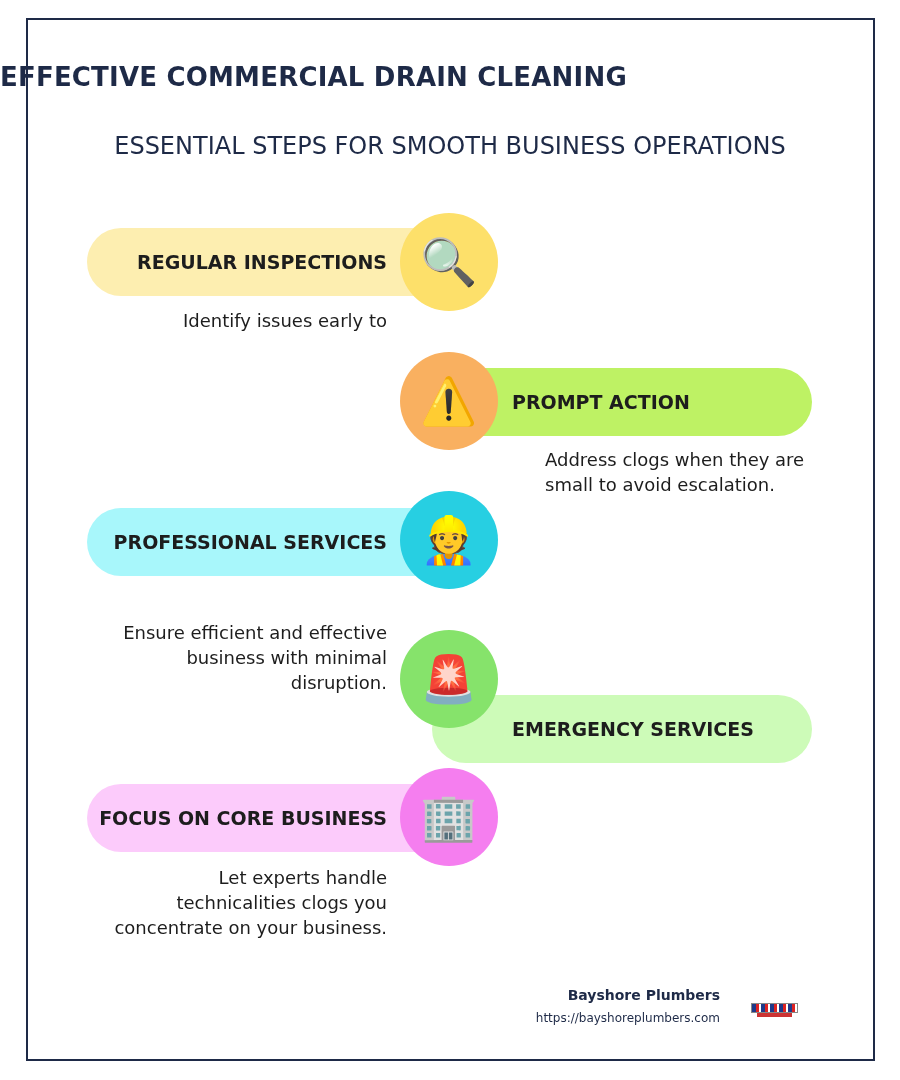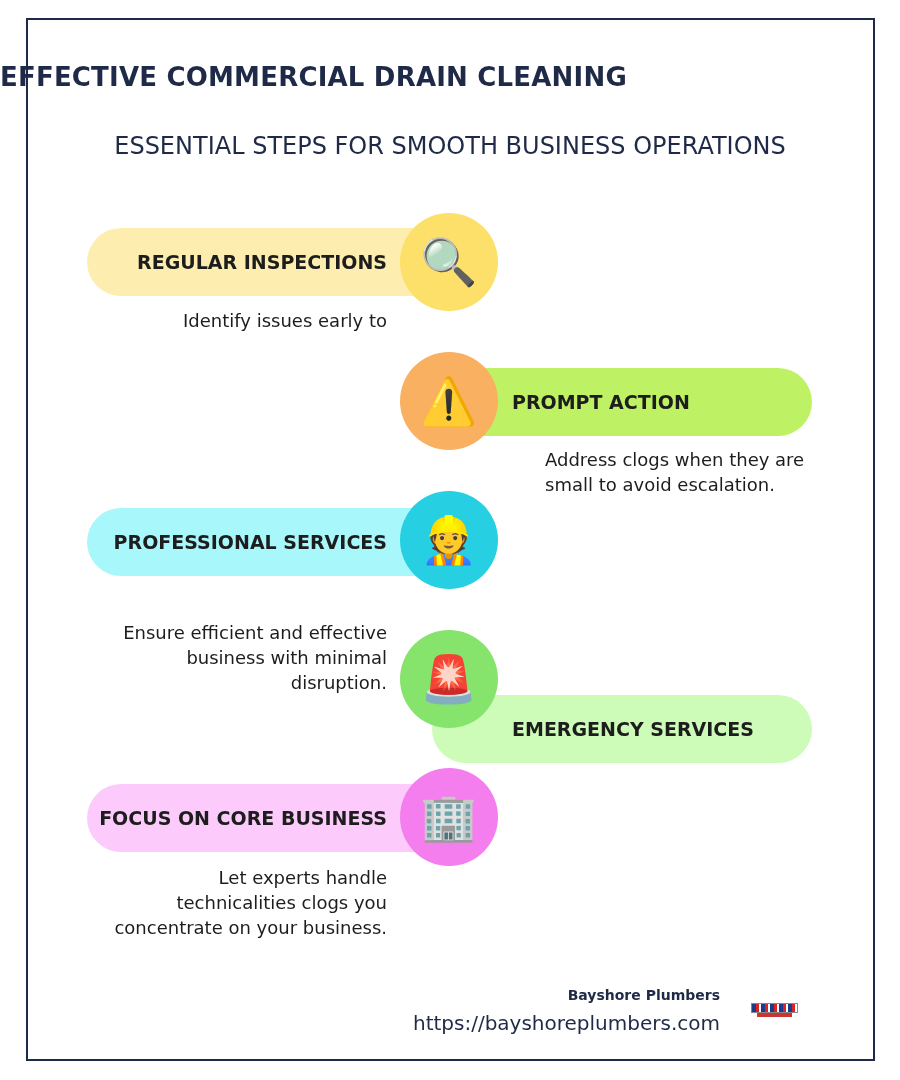--- a/index.html
+++ b/index.html
@@ -11,21 +11,21 @@
   .pill-left { left:87px; width:380px; }
   .pill-right { left:432px; width:380px; }
   .pill-label { position:absolute; top:0; height:68px; line-height:68px; font-size:19px; font-weight:bold; color:#1d1d1d; white-space:nowrap; }
   .pill-left .pill-label { right:80px; text-align:left; }
   .pill-right .pill-label { left:80px; }
   .circle { position:absolute; width:98px; height:98px; border-radius:50%; display:flex; align-items:center; justify-content:center; font-size:46px; }
   .desc { position:absolute; font-size:18px; line-height:25px; color:#1d1d1d; }
   .desc-left { right:513px; text-align:right; width:320px; }
   .desc-right { left:513px; text-align:left; width:320px; }
   .footer-name { position:absolute; right:180px; top:987px; font-size:14px; font-weight:bold; color:#1e2a47; }
-  .footer-url { position:absolute; right:180px; top:1011px; font-size:20px; color:#1e2a47; }
+  .footer-url { position:absolute; right:180px; top:1011px; font-size:12px; color:#1e2a47; }
   .logo { position:absolute; left:751px; top:1000px; width:47px; height:18px; }
   .logo .bar { position:absolute; left:0; top:3px; width:47px; height:10px; background:repeating-linear-gradient(90deg,#1e3a8a 0 4px,#d22 4px 7px,#fff 7px 9px); border:1px solid #888; box-sizing:border-box; }
   .logo .base { position:absolute; left:6px; top:13px; width:35px; height:4px; background:#c33; }
 </style>
 </head>
 <body>
 
 <div class="frame"></div>
 
 <div class="title">EFFECTIVE COMMERCIAL DRAIN CLEANING</div>

